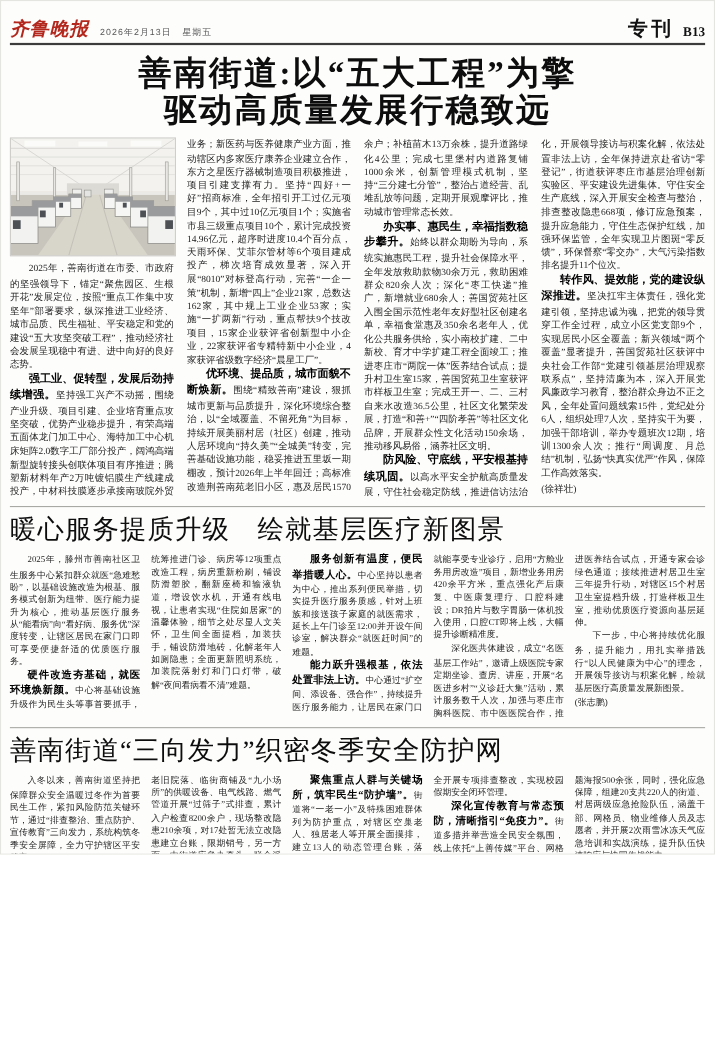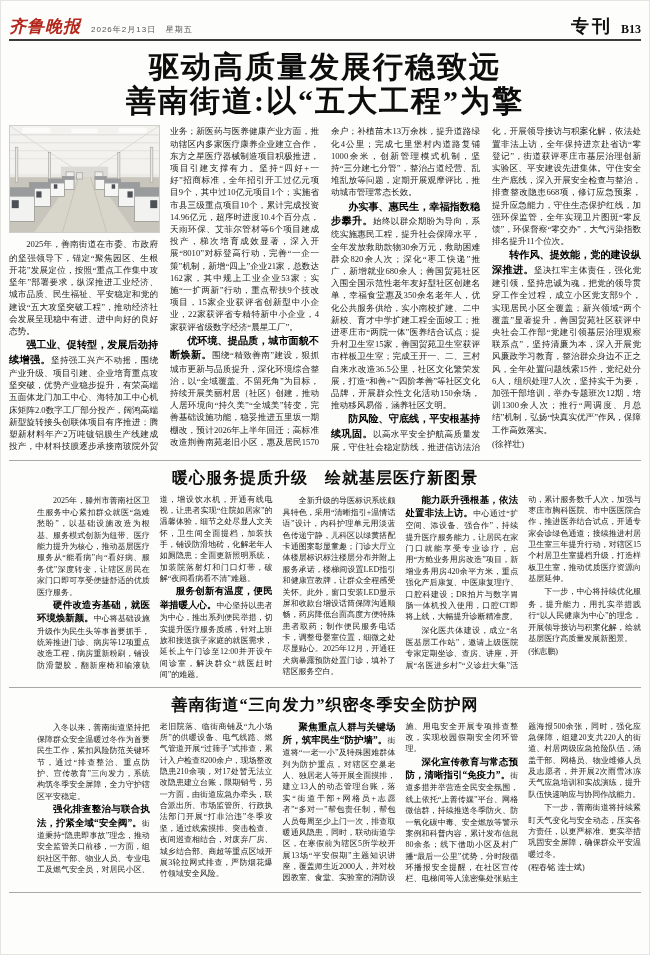--- a/index.html
+++ b/index.html
@@ -1,17 +1,17 @@
 <!DOCTYPE html>
 <html><head>
 <meta charset="utf-8">
 <style>
   html,body{margin:0;padding:0;background:#ffffff;}
   .page{
-    width:650px;height:955px;box-sizing:border-box;
+    width:650px;height:777px;box-sizing:border-box;
     background:#fdfdfc;border:1px solid #e4e4e0;
     padding:10px 8px 4px 8px;overflow:hidden;position:relative;
     font-family:"Liberation Serif","DejaVu Serif",serif;color:#1c1c1c;
   }
   
   .masthead{display:flex;align-items:flex-end;height:24px;}
   .logo{
     font-family:"Liberation Serif",serif;font-weight:bold;font-style:italic;
     color:#b3271d;font-size:17px;letter-spacing:1px;line-height:1;
   }
@@ -19,28 +19,28 @@
   .mast-spacer{flex:1;}
   .section-label{font-size:18px;font-weight:bold;letter-spacing:3px;color:#111;line-height:1;}
   .page-no{font-size:12px;font-weight:bold;color:#111;margin-left:8px;line-height:1;font-family:"Liberation Serif",serif;}
   .head-rule{border:none;border-top:2px solid #3c3c3c;margin:4px 0 0 0;}
   
   .main-hl{
     text-align:center;font-weight:bold;color:#0d0d0d;
     font-size:30px;line-height:1.14;letter-spacing:2px;margin:9px 0 7px 0;
   }
   .sec-hl{
-    text-align:center;font-weight:bold;color:#0d0d0d;
-    font-size:16px;letter-spacing:1px;margin:7px 0 6px 0;line-height:1.2;
+    text-align:left;font-weight:normal;color:#0d0d0d;
+    font-size:24px;letter-spacing:1px;margin:7px 0 6px 0;line-height:1.2;
   }
   
   .art-rule{border:none;border-top:1px solid #a8a8a4;margin:7px 0 5px 0;}
   .a-body{text-align:justify;}
   .cols4{column-count:4;column-gap:12px;font-size:8.6px;line-height:1.42;}
-  .cols5{column-count:5;column-gap:10px;font-size:8px;line-height:1.42;margin-left:28px;}
+  .cols5{column-count:5;column-gap:10px;font-size:8px;line-height:1.42;}
   .para{margin:0 0 1px 0;text-indent:2em;}
   .plead{font-family:Liberation Serif, serif;font-weight:bold;font-size:1.18em;color:#000;}
   .byline{margin:2px 2px 0 0;text-align:left;text-indent:0;font-size:1.02em;}
   
   .photo-wrap{width:100%;margin:0 0 4px 0;break-inside:avoid;}
   .photo-wrap svg{display:block;width:100%;height:106px;border:1px solid #cfcecb;background:#eceae6;}
 </style>
 </head>
 <body>
 
@@ -52,22 +52,22 @@
       <span>2026年2月13日</span>
       &nbsp;&nbsp;<span>星期五</span>
     </span>
     <span class="mast-spacer"></span>
     <span class="section-label">专刊</span>
     <span class="page-no">B13</span>
   </div>
   <hr class="head-rule">
 
   <div class="main-hl">
+    <div>善南街道:以“五大工程”为擎</div>
     <div>驱动高质量发展行稳致远</div>
-    <div>善南街道:以“五大工程”为擎</div>
   </div>
 
   <section>
     <div class="a-body cols4">
       <div class="photo-wrap">
         <svg viewBox="0 0 170 120" preserveAspectRatio="none">
           <rect x="0" y="0" width="170" height="120" fill="#eceae6"></rect>
           <rect x="0" y="0" width="170" height="54" fill="#f3f2ef"></rect>
           <rect x="14" y="2" width="32" height="6" fill="#fbfbf9"></rect>
           <rect x="70" y="3" width="30" height="5" fill="#fbfbf9"></rect>
@@ -137,21 +137,20 @@
   </section>
 
   <hr class="art-rule">
 
   <section>
     <div class="sec-hl">暖心服务提质升级　绘就基层医疗新图景</div>
     <div class="a-body cols5">
       <p class="para"><b class="plead"></b><span>2025年，滕州市善南社区卫生服务中心紧扣群众就医“急难愁盼”，以基础设施改造为根基、服务模式创新为纽带、医疗能力提升为核心，推动基层医疗服务从“能看病”向“看好病、服务优”深度转变，让辖区居民在家门口即可享受便捷舒适的优质医疗服务。</span></p>
       <p class="para"><b class="plead">硬件改造夯基础，就医环境焕新颜。</b><span>中心将基础设施升级作为民生头等事首要抓手，统筹推进门诊、病房等12项重点改造工程，病房重新粉刷，铺设防滑塑胶，翻新座椅和输液轨道，增设饮水机，开通有线电视，让患者实现“住院如居家”的温馨体验，细节之处尽显人文关怀，卫生间全面提档，加装扶手，铺设防滑地砖，化解老年人如厕隐患；全面更新照明系统，加装院落射灯和门口灯带，破解“夜间看病看不清”难题。</span></p>
       <p class="para"><b class="plead">服务创新有温度，便民举措暖人心。</b><span>中心坚持以患者为中心，推出系列便民举措，切实提升医疗服务质感，针对上班族和接送孩子家庭的就医需求，延长上午门诊至12:00并开设午间诊室，解决群众“就医赶时间”的难题。</span></p>
-      <p class="para"><b class="plead"></b><span>全新升级的导医标识系统颇具特色，采用“清晰指引+温情话语”设计，内科护理单元用淡蓝色传递宁静，儿科区以绿黄搭配卡通图案彰显童趣；门诊大厅立体楼层标识标注楼层分布并附上服务承诺，楼梯间设置LED指引和健康宣教牌，让群众全程感受关怀。此外，窗口安装LED显示屏和收款台增设话筒保障沟通顺畅，药房降低台面高度方便特殊患者取药；制作便民服务电话卡，调整母婴室位置，细微之处尽显贴心。2025年12月，开通狂犬病暴露预防处置门诊，填补了辖区服务空白。</span></p>
       <p class="para"><b class="plead">能力跃升强根基，依法处置非法上访。</b><span>中心通过“扩空间、添设备、强合作”，持续提升医疗服务能力，让居民在家门口就能享受专业诊疗，启用“方舱业务用房改造”项目，新增业务用房420余平方米，重点强化产后康复、中医康复理疗、口腔科建设；DR拍片与数字胃肠一体机投入使用，口腔CT即将上线，大幅提升诊断精准度。</span></p>
       <p class="para"><b class="plead"></b><span>深化医共体建设，成立“名医基层工作站”，邀请上级医院专家定期坐诊、查房、讲座，开展“名医进乡村”“义诊赶大集”活动，累计服务数千人次，加强与枣庄市胸科医院、市中医医院合作，推进医养结合试点，开通专家会诊绿色通道；接续推进村居卫生室三年提升行动，对辖区15个村居卫生室提档升级，打造样板卫生室，推动优质医疗资源向基层延伸。</span></p>
       <p class="para"><b class="plead"></b><span>下一步，中心将持续优化服务，提升能力，用扎实举措践行“以人民健康为中心”的理念，开展领导接访与积案化解，绘就基层医疗高质量发展新图景。</span></p>
       <p class="para byline">(张志鹏)</p>
     </div>
   </section>
 
   <hr class="art-rule">
 
   <section>

